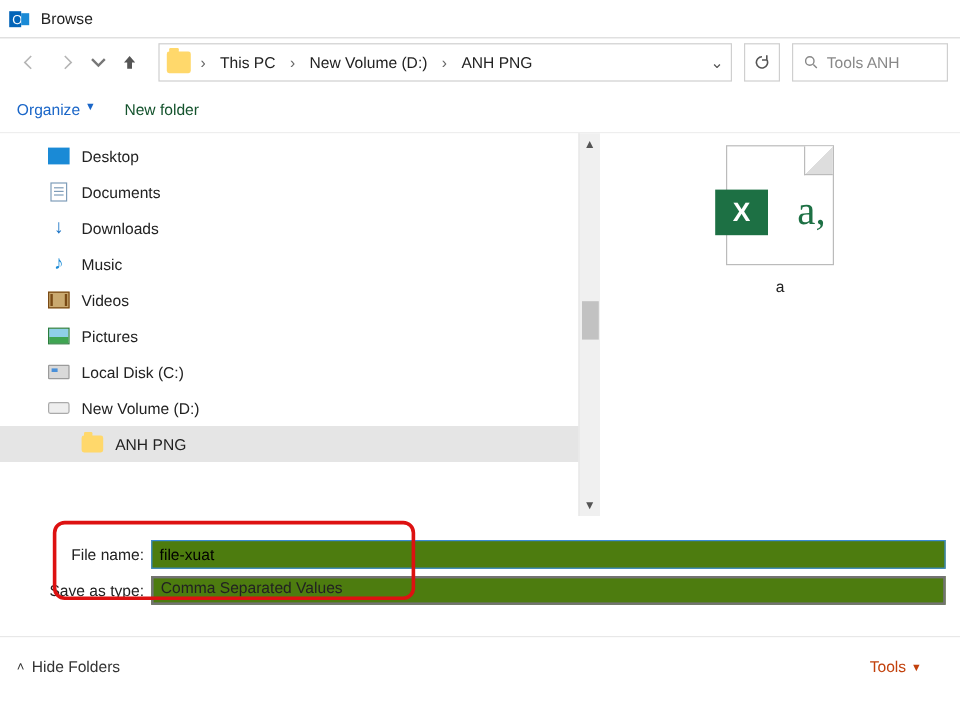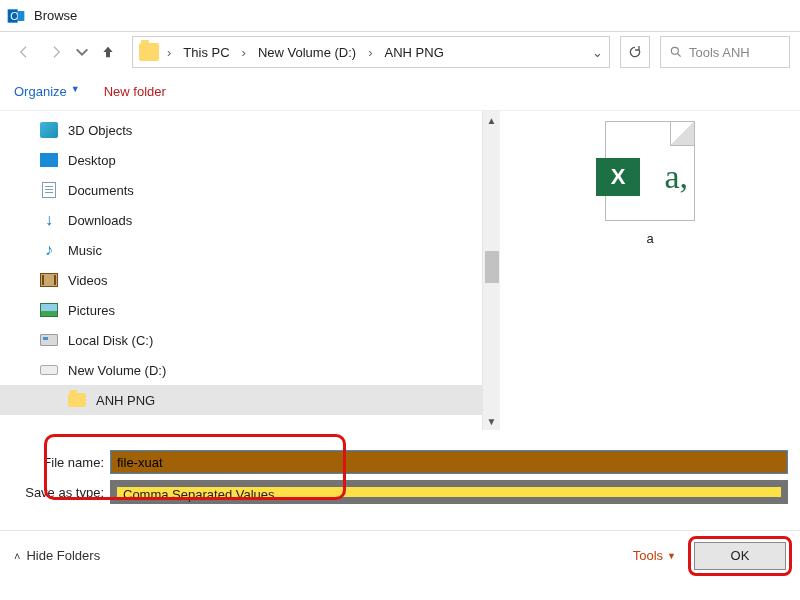--- a/index.html
+++ b/index.html
@@ -21,47 +21,47 @@
   .chev { color:#666; padding:0 2px;}
   .drop-chev { margin-left:auto; color:#555;}
   .refresh { width:30px; height:32px; border:1px solid #cfcfcf; display:flex; align-items:center; justify-content:center; color:#555;}
   .searchbox { width:130px; height:32px; border:1px solid #cfcfcf; margin-left:6px; display:flex; align-items:center; padding:0 8px; color:#888; gap:6px;}
   .searchbox svg{width:14px;height:14px;}
 
   
   .toolbar { height: 38px; display:flex; align-items:center; padding:0 14px; gap:24px;}
   .organize { color:#1a66c8; display:flex; align-items:flex-start; gap:4px;}
   .organize .tri { font-size:9px;}
-  .newfolder { color:#b91c1c; }
+  .newfolder { color:#14532d; }
 
   
   .main { height: 320px; display:flex; border-top:1px solid #eee;}
   .tree { width:500px; position:relative; }
   .tree-inner{ padding:4px 0;}
   .tree-item { height:30px; display:flex; align-items:center; padding-left:40px; gap:10px;}
   .tree-item.child { padding-left:68px; background:#e5e5e5;}
   .tree-item .icon { width:18px; height:18px; display:flex; align-items:center; justify-content:center;}
   .scrollbar { position:absolute; right:0; top:0; width:18px; height:100%; background:#f0f0f0; border-left:1px solid #e6e6e6;}
   .scroll-arrow{height:18px; display:flex; align-items:center; justify-content:center; color:#555; font-size:10px;}
   .scroll-thumb{ position:absolute; left:2px; width:14px; top:140px; height:32px; background:#c2c2c2;}
   .preview { flex:1; display:flex; flex-direction:column; align-items:center; padding-top:10px;}
   .file-thumb { width:90px; height:100px; position:relative; border:1px solid #bbb; background:#fff;}
   .file-thumb .fold{ position:absolute; top:0; right:0; width:24px; height:24px; background:linear-gradient(135deg,#fff 0 50%, #ddd 50% 100%); border-left:1px solid #bbb; border-bottom:1px solid #bbb;}
   .file-thumb .xl{ position:absolute; left:-10px; top:36px; width:44px; height:38px; background:#1d7044; color:#fff; display:flex; align-items:center; justify-content:center; font-weight:bold; font-size:22px;}
   .file-thumb .ac{ position:absolute; right:6px; top:36px; font-size:34px; color:#1d7044; font-family:Georgia,serif;}
   .file-label { margin-top:10px; text-align:center;}
 
   
-  .form { padding: 14px 12px 4px 8px; position:relative;}
+  .form { padding: 14px 12px 4px 24px; position:relative;}
   .red-outline { position:absolute; border:3px solid #d11; border-radius:10px; pointer-events:none;}
   .red1{ left:44px; top:4px; width:302px; height:66px;}
   .form-row { display:flex; align-items:center; margin:6px 0;}
   .form-label { width:102px; text-align:right; padding-right:6px;}
-  .filename-input { flex:1; height:24px; border:1px solid #3a8bd6; padding:0 6px; background:#a16207;}
-  .savetype { flex:1; height:24px; border:7px solid #737373; padding:0 6px; background:#fde047;}
+  .filename-input { flex:1; height:24px; border:1px solid #3a8bd6; padding:0 6px; background:#4d7c0f;}
+  .savetype { flex:1; height:24px; border:2px solid #737373; padding:0 6px; background:#4d7c0f;}
 
   
   .footer { height:50px; display:flex; align-items:center; padding:0 14px; border-top:1px solid #e8e8e8; margin-top:16px;}
   .hide-folders { display:flex; align-items:center; gap:6px; color:#333;}
   .footer-spacer{flex:1;}
   .tools { display:flex; align-items:center; gap:4px; margin-right:18px; color:#c2410c;}
   .ok-wrap{ position:relative;}
   .ok-btn { width:92px; height:28px; border:1px solid #888; background:#e5e5e5; text-align:center; line-height:26px;}
   .red2{ position:absolute; left:-6px; top:-6px; width:104px; height:40px; border:3px solid #d11; border-radius:8px; pointer-events:none;}
 
@@ -151,26 +151,20 @@
     <span class="tri">▼</span>
   </div>
   <div class="newfolder">New folder</div>
 </div>
 
 <div class="main">
   <div class="tree">
     <div class="tree-inner">
       <div class="tree-item">
           <span class="icon">
-            <span class="ico-3d"></span>
-          </span>
-          <span>3D Objects</span>
-        </div>
-      <div class="tree-item">
-          <span class="icon">
             <span class="ico-desktop"></span>
           </span>
           <span>Desktop</span>
         </div>
       <div class="tree-item">
           <span class="icon">
             <span class="ico-doc"></span>
           </span>
           <span>Documents</span>
         </div>
@@ -245,17 +239,13 @@
 <div class="footer">
   <div class="hide-folders">
     <span style="font-size:11px;">˄</span>
     <span>Hide Folders</span>
   </div>
   <div class="footer-spacer"></div>
   <div class="tools">
     <span>Tools</span>
     <span style="font-size:9px;">▼</span>
   </div>
-  <div class="ok-wrap">
-    <div class="ok-btn">OK</div>
-    <div class="red2"></div>
-  </div>
 </div>
 
 </body></html>

